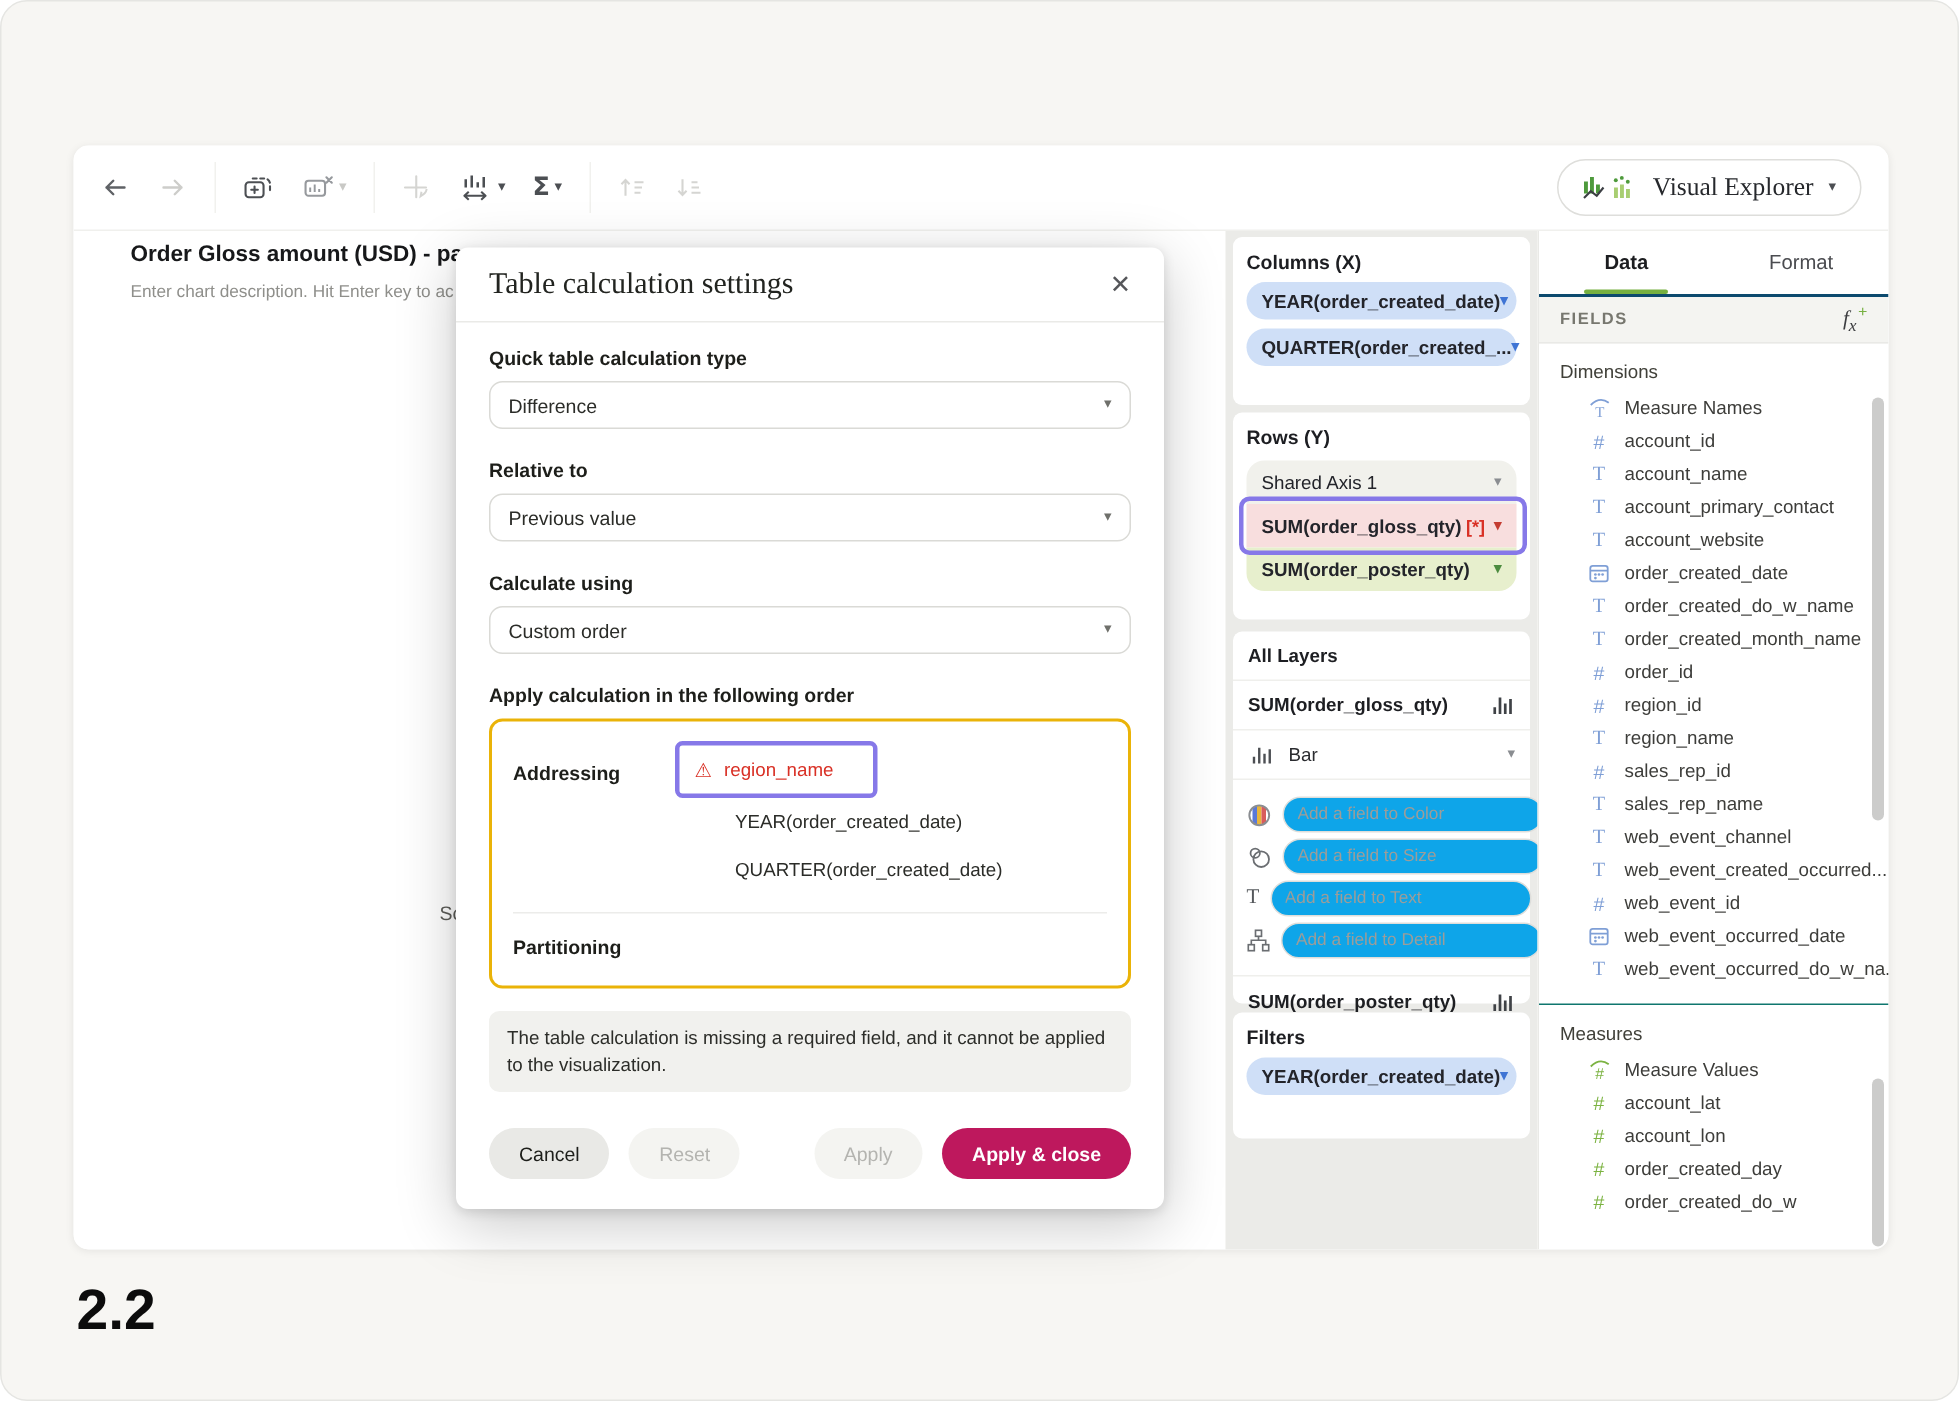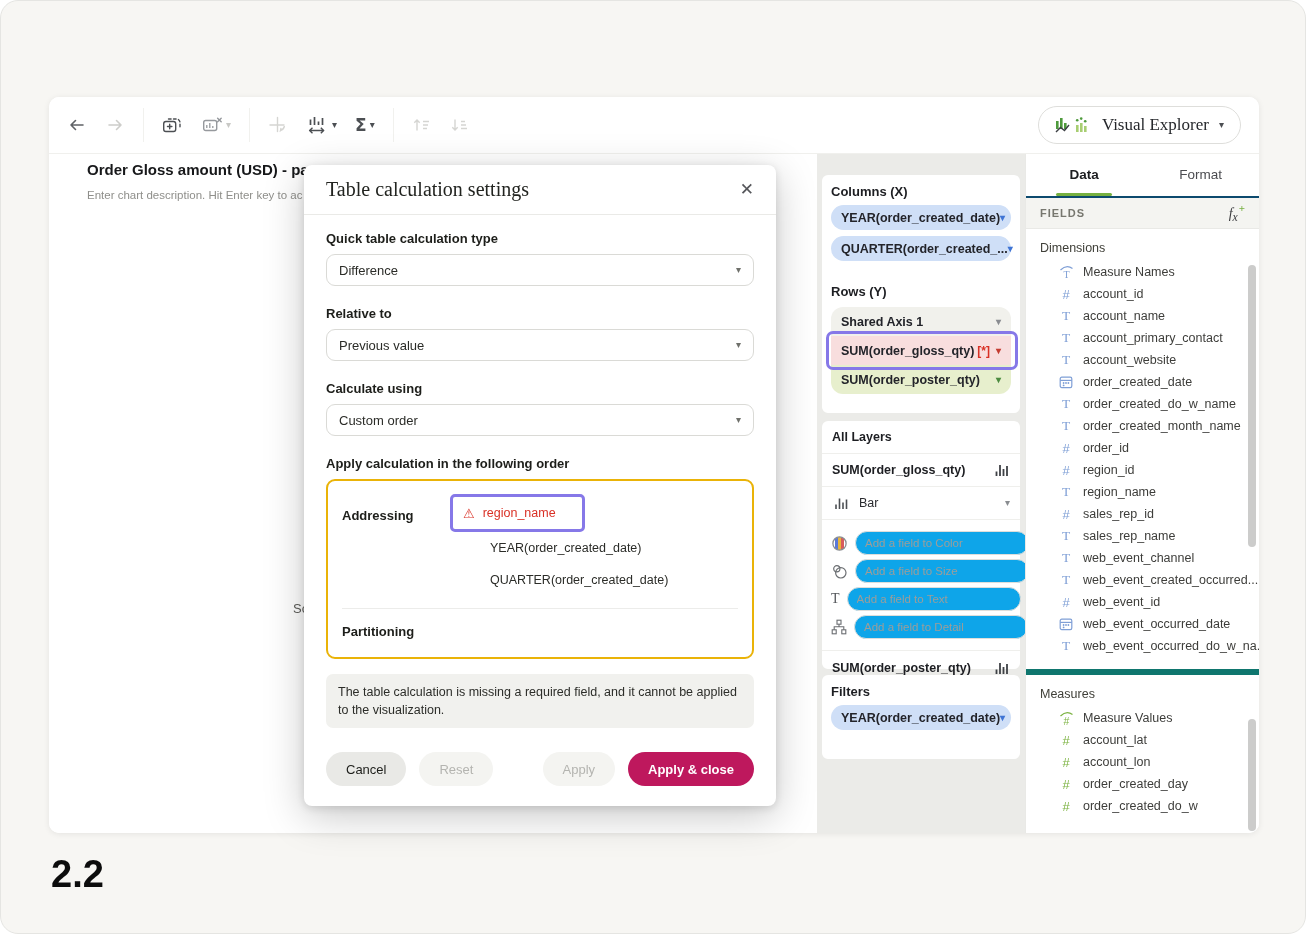--- a/index.html
+++ b/index.html
@@ -27,21 +27,21 @@
   .canvas-clip{position:absolute;left:244px;top:448px;font-size:13px;color:#5c5c58;}
 
   
   .shelves{position:absolute;left:768px;top:56px;width:208px;bottom:0;background:#ebebe8;box-sizing:border-box;padding:5px 5px;}
   .card{position:absolute;left:5px;right:5px;background:#fff;border-radius:6px;box-sizing:border-box;padding:9px 9px;}
   .card-title{font-size:13px;font-weight:700;color:#1d1e22;}
   .pill{display:flex;align-items:center;justify-content:space-between;height:25px;border-radius:13px;padding:0 10px;font-size:12.5px;font-weight:700;color:#23242a;margin-top:6px;cursor:pointer;white-space:nowrap;}
   .pill.blue{background:#cfdff7;}
   .pill .chev{color:#3f74d4;}
   .axis-group{margin-top:8px;border-radius:12px;}
-  .axis-head{display:flex;align-items:center;justify-content:space-between;height:29px;padding:0 10px;background:#f1f1ec;border-radius:12px 12px 0 0;font-weight:700;font-size:12.5px;color:#23242a;cursor:pointer;gap:40px;}
+  .axis-head{display:flex;align-items:center;justify-content:space-between;height:29px;padding:0 10px;background:#f1f1ec;border-radius:12px 12px 0 0;font-weight:400;font-size:12.5px;color:#23242a;cursor:pointer;gap:40px;}
   .row-pill{position:relative;display:flex;align-items:center;height:29px;padding:0 10px;font-weight:700;font-size:12.5px;color:#23242a;cursor:pointer;}
   .row-pill.pink{background:#f8dede;}
   .row-pill.green{background:#e7efcd;border-radius:0 0 12px 12px;}
   .badge-req{color:#d93025;margin-left:auto;font-weight:700;font-size:12px;}
   .row-pill.pink .chev{color:#c43c31;margin-left:6px;}
   .row-pill.green .chev{color:#4c8b3f;margin-left:auto;}
   .hl-box{position:absolute;left:-5px;right:-7px;top:-5px;bottom:-5px;border:3px solid #8678e8;border-radius:7px;pointer-events:none;z-index:3;}
 
   .layers-card{padding:0;}
   .lrow{display:flex;align-items:center;height:33px;padding:0 10px;border-bottom:1px solid #efefec;box-sizing:border-box;}
@@ -63,21 +63,21 @@
   .tab{flex:1;display:flex;align-items:center;justify-content:center;font-size:13.5px;color:#4b4c50;cursor:pointer;position:relative;}
   .tab.active{font-weight:700;color:#1c1d20;}
   .tab.active::after{content:"";position:absolute;left:50%;transform:translateX(-50%);bottom:0;width:56px;height:3px;background:#76b041;border-radius:2px;}
   .fields-band{height:33px;background:#f4f4f1;border-top:2px solid #0c4a6e;border-bottom:1px solid #e9e9e6;display:flex;align-items:center;padding:0 14px;box-sizing:border-box;}
   .fields-title{font-size:11px;letter-spacing:1px;color:#77776f;font-weight:700;}
   .fx{margin-left:auto;font-family:"Liberation Serif",serif;font-style:italic;font-size:14px;color:#3c3d40;cursor:pointer;}
   .fx .plus{color:#76b041;font-style:normal;font-size:11px;font-weight:700;vertical-align:super;margin-left:1px;}
   .flist-label{font-size:12.5px;color:#404039;margin:12px 0 6px 14px;}
   .fitem{display:flex;align-items:center;height:22px;padding-left:32px;font-size:12.5px;color:#3d3d3a;cursor:pointer;white-space:nowrap;}
   .fitem .ficon{width:16px;height:16px;margin-right:9px;display:flex;align-items:center;justify-content:center;flex:none;}
-  .measures-sec{border-top:6px solid #0f766e;margin-top:12px;}
+  .measures-sec{border-top:1px solid #0f766e;margin-top:12px;}
   .scroll-thumb{position:absolute;width:8px;border-radius:4px;background:#cccccb;right:3px;cursor:pointer;}
 
   
   .modal{position:absolute;left:303px;top:164px;width:472px;background:#fff;border-radius:8px;box-shadow:0 10px 40px rgba(0,0,0,.22),0 2px 8px rgba(0,0,0,.12);z-index:20;box-sizing:border-box;}
   .modal-header{height:50px;display:flex;align-items:center;padding:0 22px;border-bottom:1px solid #eaeae7;box-sizing:border-box;}
   .modal-title{font-family:"Liberation Serif",serif;font-size:20px;color:#222420;}
   .modal-close{margin-left:auto;font-size:17px;color:#55565a;cursor:pointer;line-height:1;}
   .modal-body{padding:14px 22px 20px 22px;}
   .mlabel{font-size:13px;font-weight:700;color:#1d1e1a;margin-top:20px;}
   .mlabel.first{margin-top:2px;}
@@ -192,21 +192,21 @@
     </div>
 
     <div class="canvas">
       <div class="canvas-title">Order Gloss amount (USD) - pane</div>
       <div class="canvas-desc">Enter chart description. Hit Enter key to ac</div>
       <div class="canvas-clip">Sc</div>
     </div>
 
     <div class="shelves">
 
-      <div class="card" style="top:22px;height:112px;">
+      <div class="card" style="top:5px;height:112px;">
         <div class="card-title">Columns (X)</div>
         <div class="pill blue">
           <span>YEAR(order_created_date)</span>
           <span class="chev">▾</span>
         </div>
         <div class="pill blue">
           <span>QUARTER(order_created_...</span>
           <span class="chev">▾</span>
         </div>
       </div>

